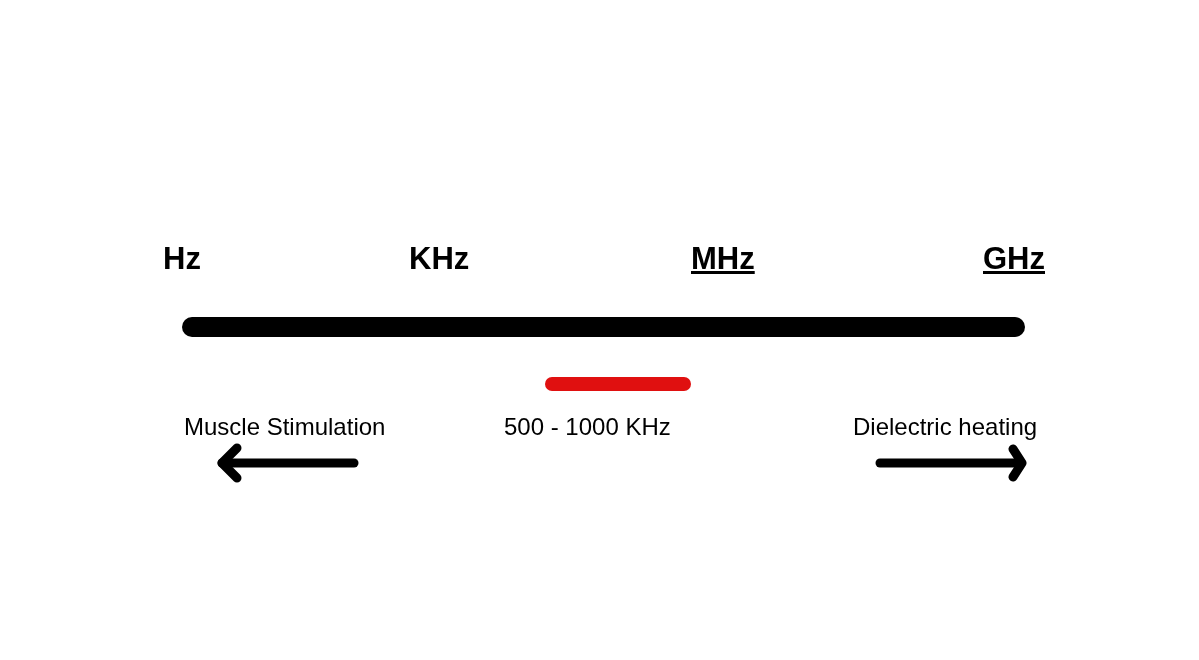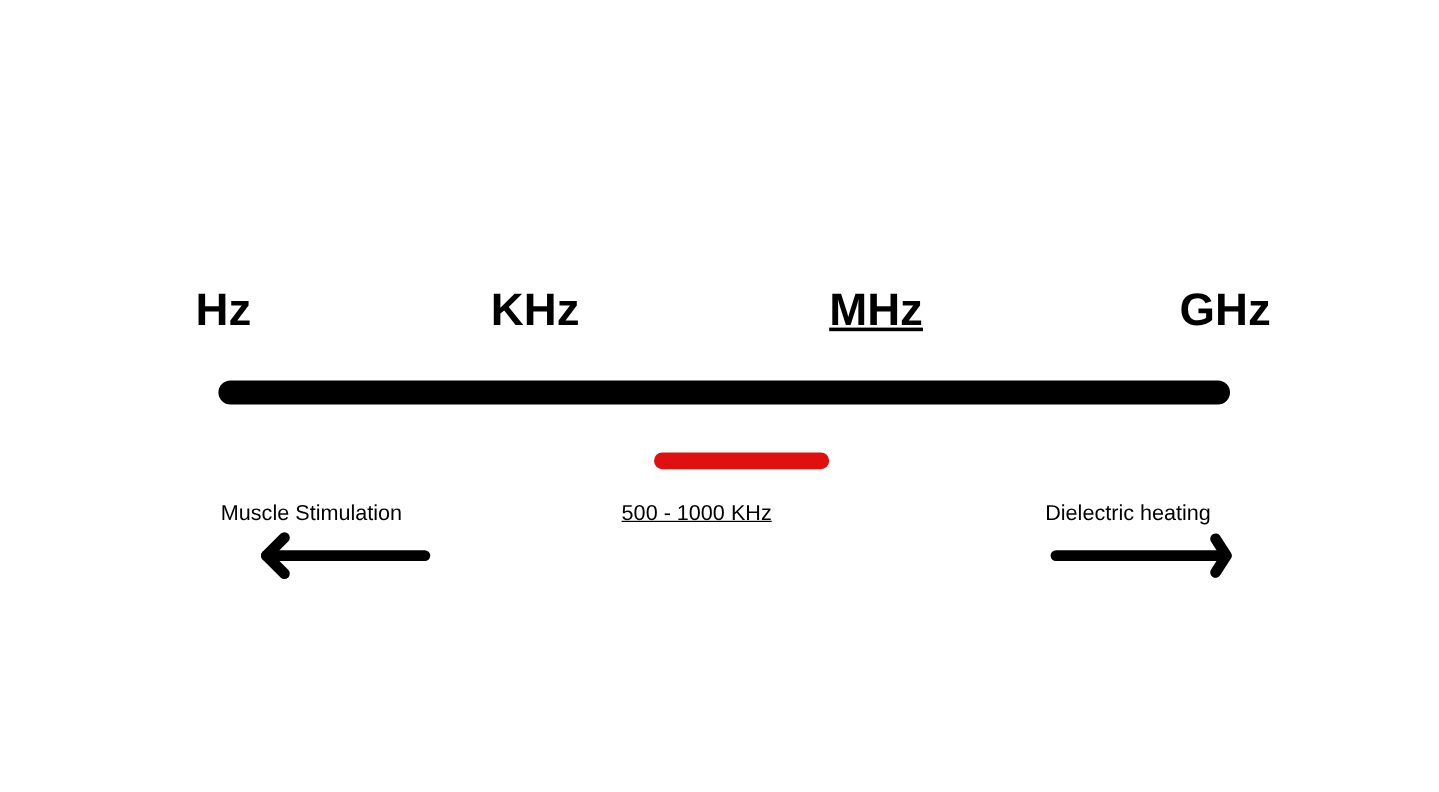--- a/index.html
+++ b/index.html
@@ -1,38 +1,38 @@
 <!DOCTYPE html>
 <html><head>
   <meta charset="utf-8">
   <style>
     html, body { margin: 0; padding: 0; background: #ffffff; }
     body { width: 1199px; height: 660px; position: relative; overflow: hidden; font-family: "Liberation Sans", sans-serif; color: #000; }
-    .unit { position: absolute; top: 241px; font-weight: bold; font-size: 38px; line-height: 36px; white-space: nowrap; }
+    .unit { position: absolute; top: 241px; font-weight: bold; font-size: 31px; line-height: 36px; white-space: nowrap; }
     .bar { position: absolute; background: #000; border-radius: 10px; }
     .red-bar { position: absolute; border-radius: 7px; }
-    .caption { position: absolute; font-size: 18px; line-height: 28px; white-space: nowrap; top: 413px; }
+    .caption { position: absolute; font-size: 24px; line-height: 28px; white-space: nowrap; top: 413px; }
     svg.arrow { position: absolute; overflow: visible; }
   </style>
 </head>
 <body>
 
 <div>
   <div class="unit" style="left:163px;">Hz</div>
   <div class="unit" style="left:409px;">KHz</div>
   <div class="unit" style="left:691px;text-decoration:underline;">MHz</div>
-  <div class="unit" style="left:983px;">GHz</div>
+  <div class="unit" style="left:983px;text-decoration:underline;">GHz</div>
 
   <div class="bar" style="left:182px; top:317px; width:843px; height:20px;"></div>
 
   <div class="red-bar" id="red-bar" style="left:545px; top:377px; width:146px; height:14px; background:#e01010;"></div>
 
   <div class="caption" style="left:184px;">Muscle Stimulation</div>
-  <div class="caption" style="left:518px;text-decoration:underline;">500 - 1000 KHz</div>
-  <div class="caption" style="left:871px;">Dielectric heating</div>
+  <div class="caption" style="left:504px;">500 - 1000 KHz</div>
+  <div class="caption" style="left:853px;">Dielectric heating</div>
 
   <svg class="arrow" style="left:215px; top:444px;" width="145" height="40" viewBox="0 0 145 40">
     <line x1="139" y1="19" x2="7" y2="19" stroke="#000" stroke-width="9" stroke-linecap="round"></line>
     <polyline points="22,4 7,19 22,34" fill="none" stroke="#000" stroke-width="9" stroke-linecap="round" stroke-linejoin="round"></polyline>
   </svg>
 
   <svg class="arrow" style="left:873px; top:444px;" width="160" height="40" viewBox="0 0 160 40">
     <line x1="7" y1="19" x2="148" y2="19" stroke="#000" stroke-width="9" stroke-linecap="round"></line>
     <polyline points="140,5 149,19 140,33" fill="none" stroke="#000" stroke-width="9" stroke-linecap="round" stroke-linejoin="round"></polyline>
   </svg>

